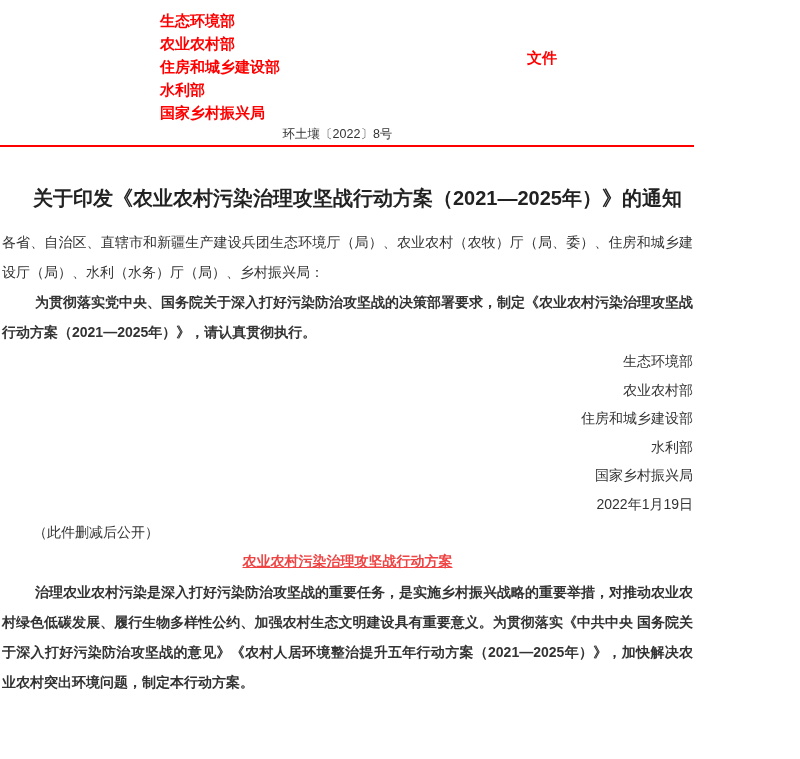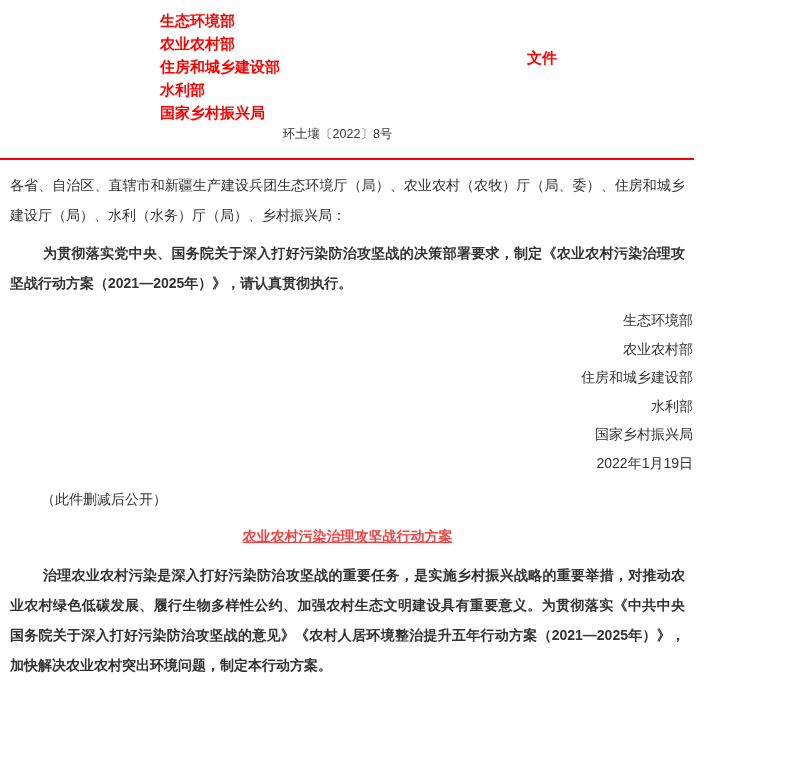--- a/index.html
+++ b/index.html
@@ -29,21 +29,21 @@
     top: 49px;
     color: #ff0000;
     font-weight: bold;
     font-size: 15px;
   }
   .doc-number {
     text-align: center;
     font-size: 12.5px;
     line-height: 21px;
     color: #333333;
-    margin: 0 40px 13px 0;
+    margin: 0 40px 0 0;
   }
   .red-line {
     border: none;
     border-top: 2px solid #ff0000;
     margin: 0 21px 0 0;
     height: 0;
   }
 
   
   .notice-title {
@@ -56,21 +56,21 @@
     line-height: 38px;
   }
 
   
   .content {
     margin-top: 10px;
     padding: 0 22px 0 2px;
     font-size: 14px;
     line-height: 30px;
   }
-  .content p { margin: 8px; }
+  .content p { margin: 0; }
   .para-justify { text-align: justify; }
   .para-indent { text-indent: 33px; font-weight: bold; }
 
   .signature-block { text-align: right; line-height: 28.5px; }
   .signer, .signature-date { white-space: nowrap; }
 
   .public-note { line-height: 28px; padding-left: 31px; }
 
   .attachment-title { text-align: center; line-height: 31px; }
   .attachment-link {
@@ -94,20 +94,21 @@
       <div class="ministry">水利部</div>
       <div class="ministry">国家乡村振兴局</div>
     </div>
     <div class="doc-label">文件</div>
   </div>
 
   <div class="doc-number">环土壤〔2022〕8号</div>
 
   <hr class="red-line">
 
+  <h1 class="notice-title">关于印发《农业农村污染治理攻坚战行动方案（2021—2025年）》的通知</h1>
 
   <div class="content">
 
     <p class="para-justify">各省、自治区、直辖市和新疆生产建设兵团生态环境厅（局）、农业农村（农牧）厅（局、委）、住房和城乡建设厅（局）、水利（水务）厅（局）、乡村振兴局：</p>
 
     <p class="para-justify para-indent">为贯彻落实党中央、国务院关于深入打好污染防治攻坚战的决策部署要求，制定《农业农村污染治理攻坚战行动方案（2021—2025年）》，请认真贯彻执行。</p>
 
     <div class="signature-block">
       <div class="signer">生态环境部</div>
       <div class="signer">农业农村部</div>

